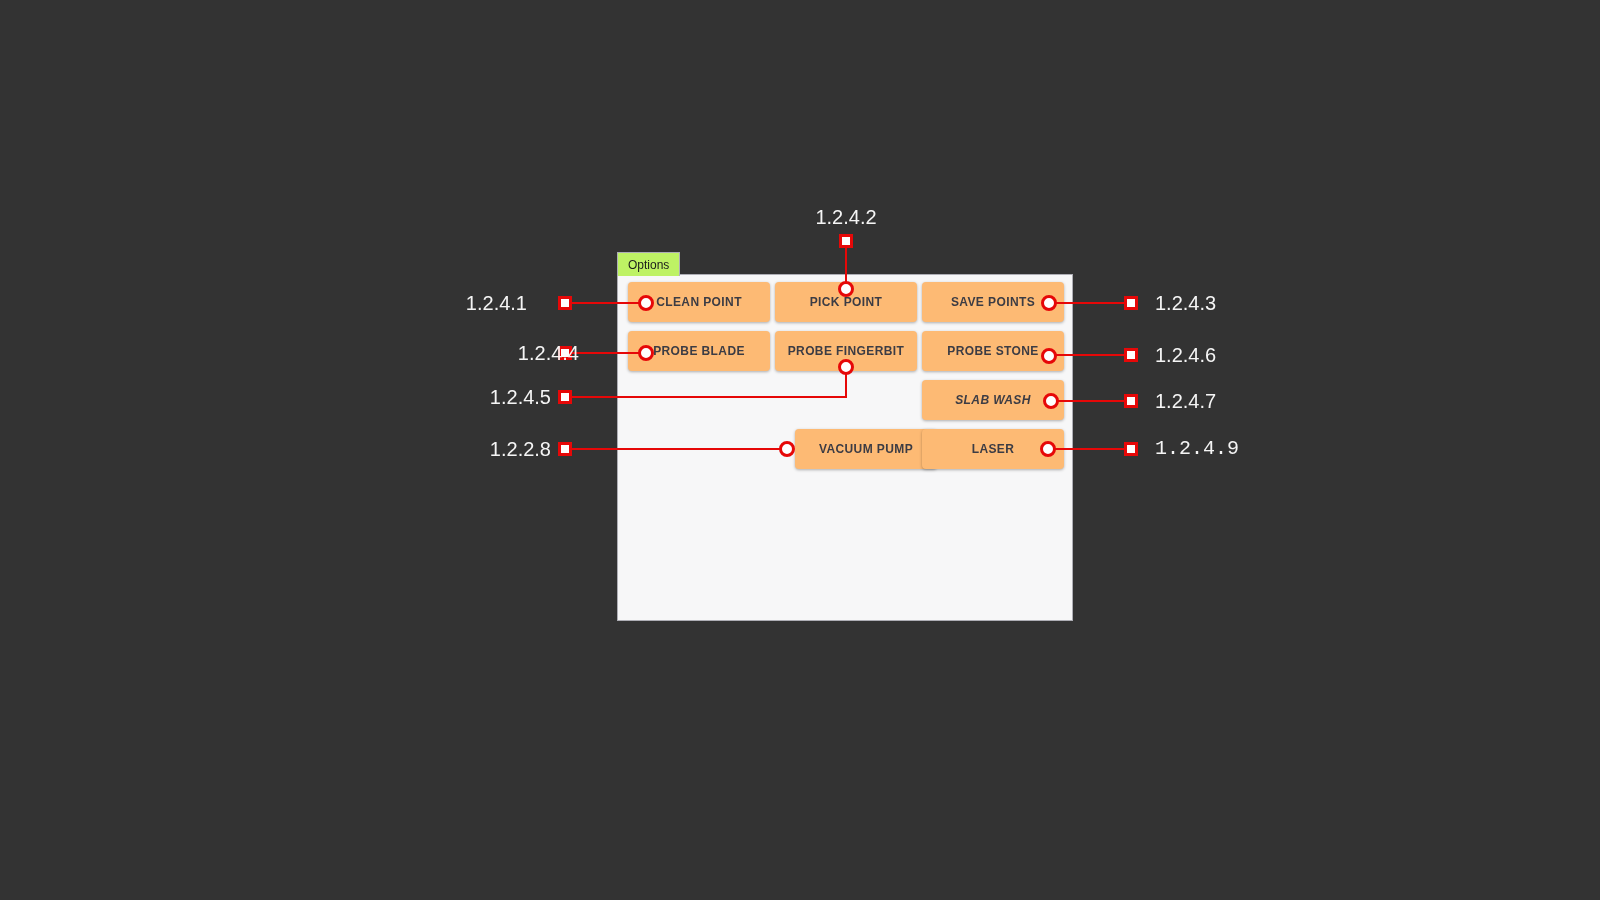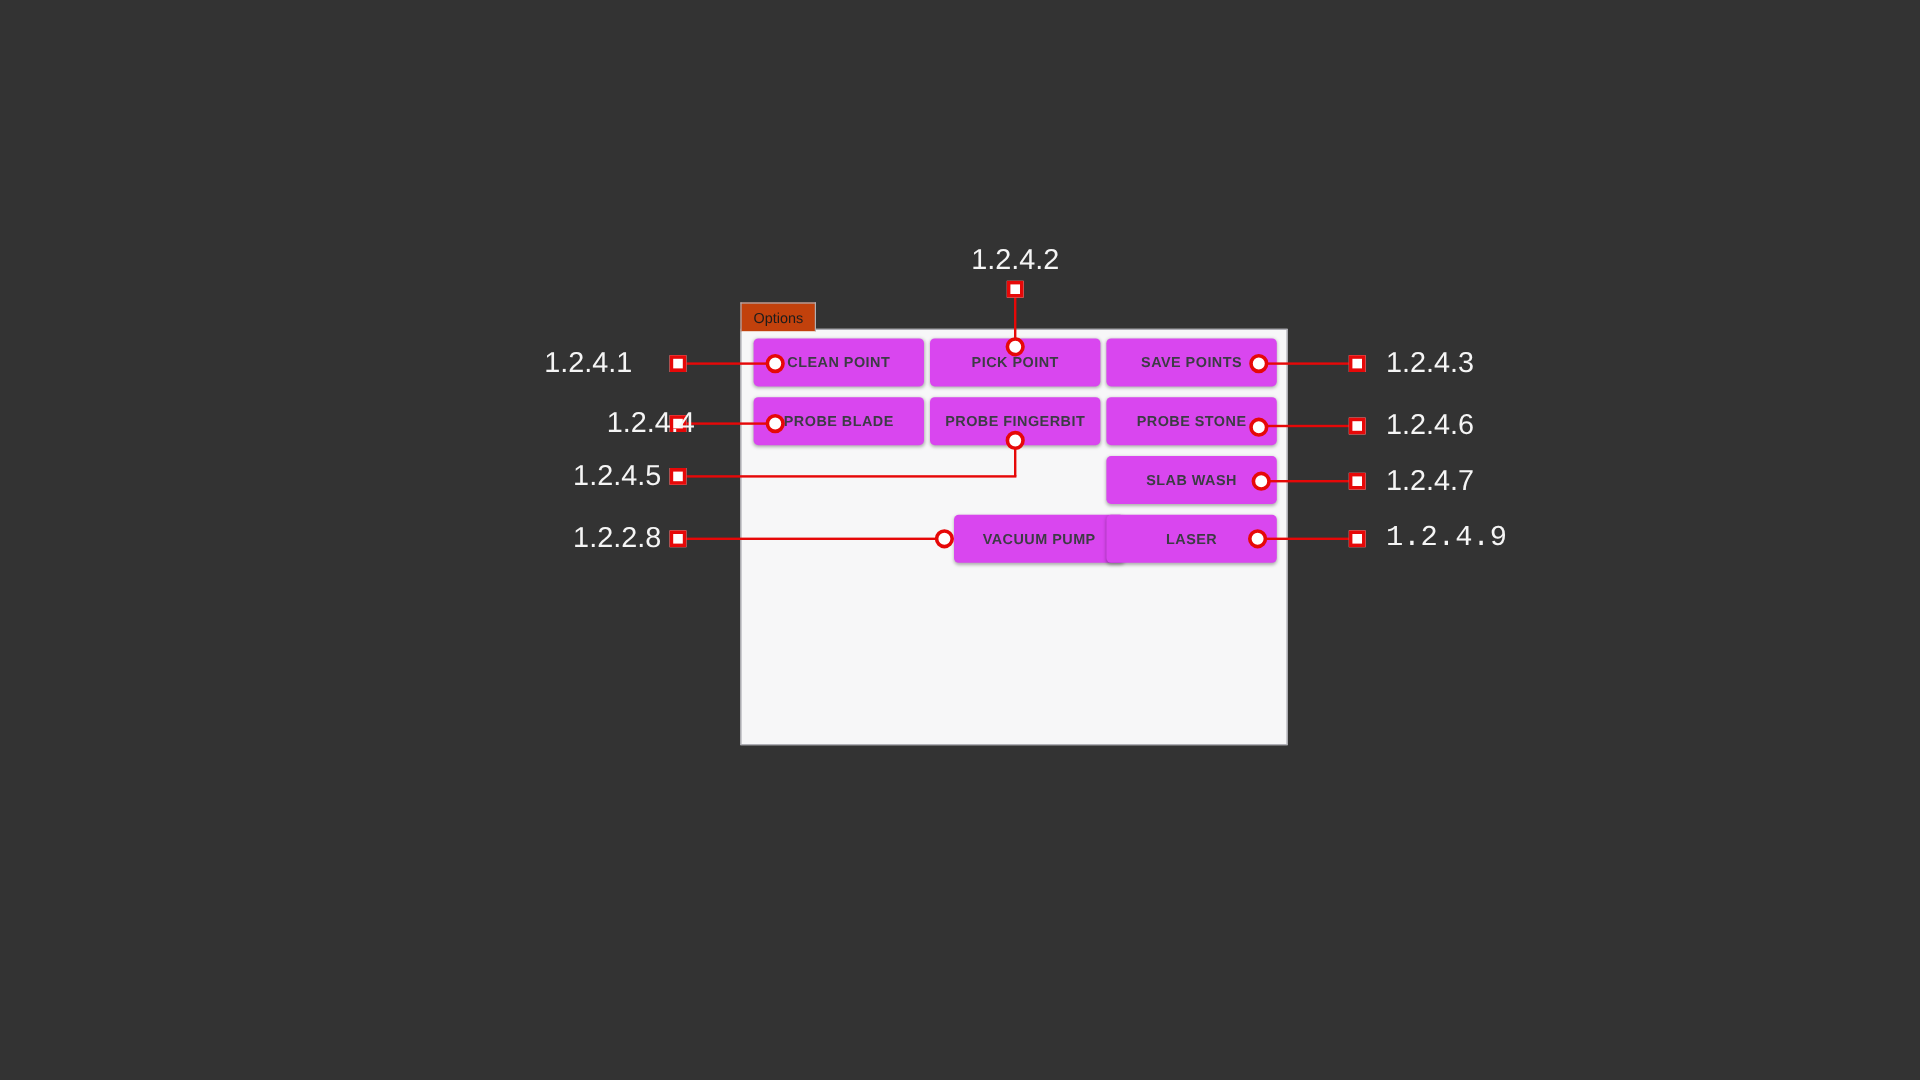--- a/index.html
+++ b/index.html
@@ -11,67 +11,67 @@
   }
   #canvas { position: relative; width: 1600px; height: 900px; background: #333333; }
 
   
   .panel-body {
     position: absolute; left: 617px; top: 274px; width: 456px; height: 347px;
     background: #f7f7f8; border: 1px solid #aeaeb5; box-sizing: border-box; z-index: 1;
   }
   .panel-tab {
     position: absolute; left: 617px; top: 252px; height: 24px; padding: 0 10px;
-    background: #c2410c; border: 1px solid #aeaeb5; border-bottom: none; box-sizing: border-box;
+    background: #bef264; border: 1px solid #aeaeb5; border-bottom: none; box-sizing: border-box;
     display: flex; align-items: center; z-index: 2;
     font-size: 12px; color: #1c1c1c;
   }
 
   
   .ui-btn {
     position: absolute; width: 142px; height: 40px;
-    background: #d946ef; border: none; border-radius: 4px;
+    background: #fdba74; border: none; border-radius: 4px;
     box-shadow: 0 1px 3px rgba(0,0,0,0.30);
     display: flex; align-items: center; justify-content: center;
     font-family: "Liberation Sans", sans-serif;
     font-size: 12px; font-weight: 700; letter-spacing: 0.4px; color: #3c3c44;
     z-index: 2; cursor: pointer;
   }
 
   
   .annotation-layer { position: absolute; left: 0; top: 0; width: 1600px; height: 900px; z-index: 5; pointer-events: none; }
   .callout-line { position: absolute; background: var(--red); }
   .callout-square {
     position: absolute; width: 8px; height: 8px;
     border: 3px solid var(--red); background: #ffffff;
   }
   .callout-circle {
     position: absolute; width: 10px; height: 10px;
     border: 3px solid var(--red); border-radius: 50%; background: #ffffff;
   }
   .callout-label {
-    position: absolute; font-size: 24px; line-height: 30px; color: #f5f5f5; white-space: nowrap;
+    position: absolute; font-size: 20px; line-height: 30px; color: #f5f5f5; white-space: nowrap;
   }
 </style>
 </head>
 <body>
 
 <div id="canvas">
   <div class="panel-tab">
     <span>Options</span>
   </div>
   <div class="panel-body"></div>
   <div id="buttons-layer">
       <div class="ui-btn" style="left: 628px; top: 282px;">CLEAN POINT</div>
       <div class="ui-btn" style="left: 775px; top: 282px;">PICK POINT</div>
       <div class="ui-btn" style="left: 922px; top: 282px;">SAVE POINTS</div>
       <div class="ui-btn" style="left: 628px; top: 331px;">PROBE BLADE</div>
       <div class="ui-btn" style="left: 775px; top: 331px;">PROBE FINGERBIT</div>
       <div class="ui-btn" style="left: 922px; top: 331px;">PROBE STONE</div>
-      <div class="ui-btn" style="left: 922px; top: 380px;">SLAB WASH</div>
+      <div class="ui-btn" style="left: 922px; top: 380px; font-style: italic;">SLAB WASH</div>
       <div class="ui-btn" style="left: 795px; top: 429px; text-align: center;">VACUUM PUMP</div>
       <div class="ui-btn" style="left: 922px; top: 429px;">LASER</div>
     </div>
   <div class="annotation-layer">
       <div class="callout-line" style="left: 572px; top: 302px; width: 68px; height: 2px;"></div>
       <div class="callout-square" style="left: 558px; top: 296px;"></div>
       <div class="callout-circle" style="left: 638px; top: 295px;"></div>
       <div class="callout-label" style="top: 288px; right: 1073px;">1.2.4.1</div>
       <div class="callout-line" style="left: 845px; top: 248px; width: 2px; height: 35px;"></div>
       <div class="callout-square" style="left: 839px; top: 234px;"></div>

